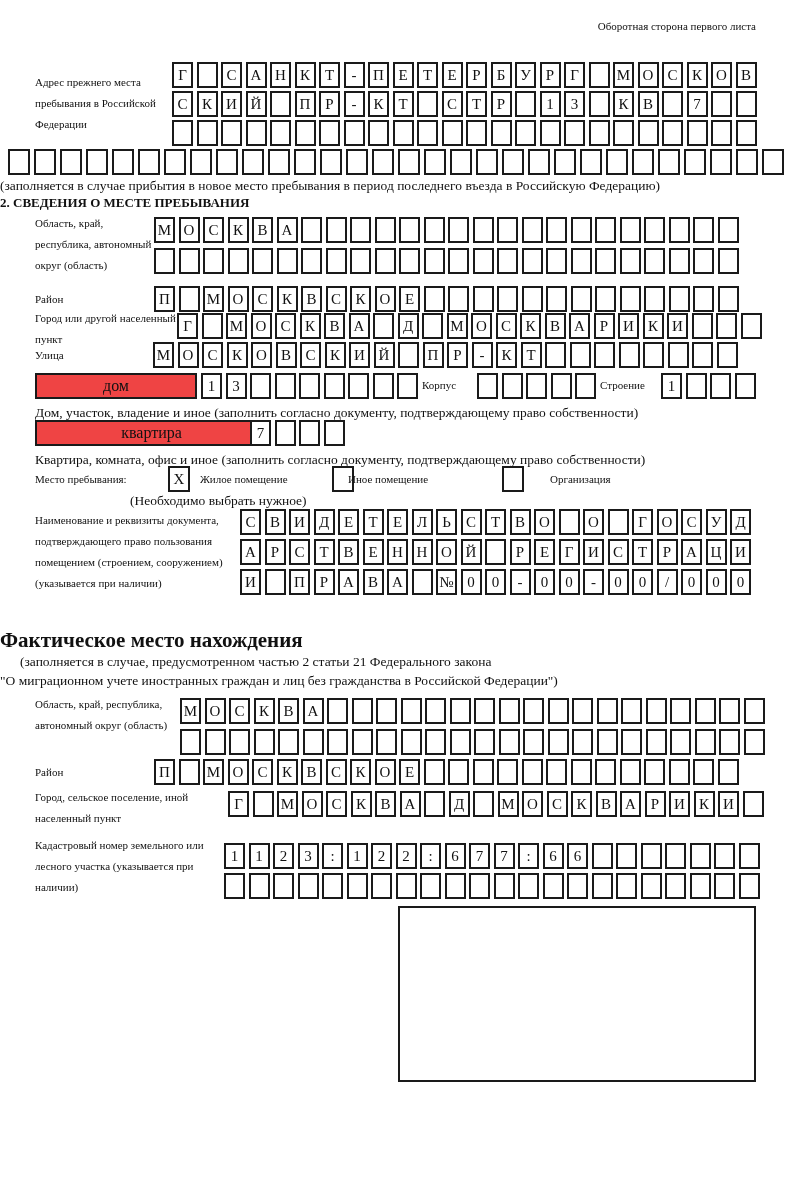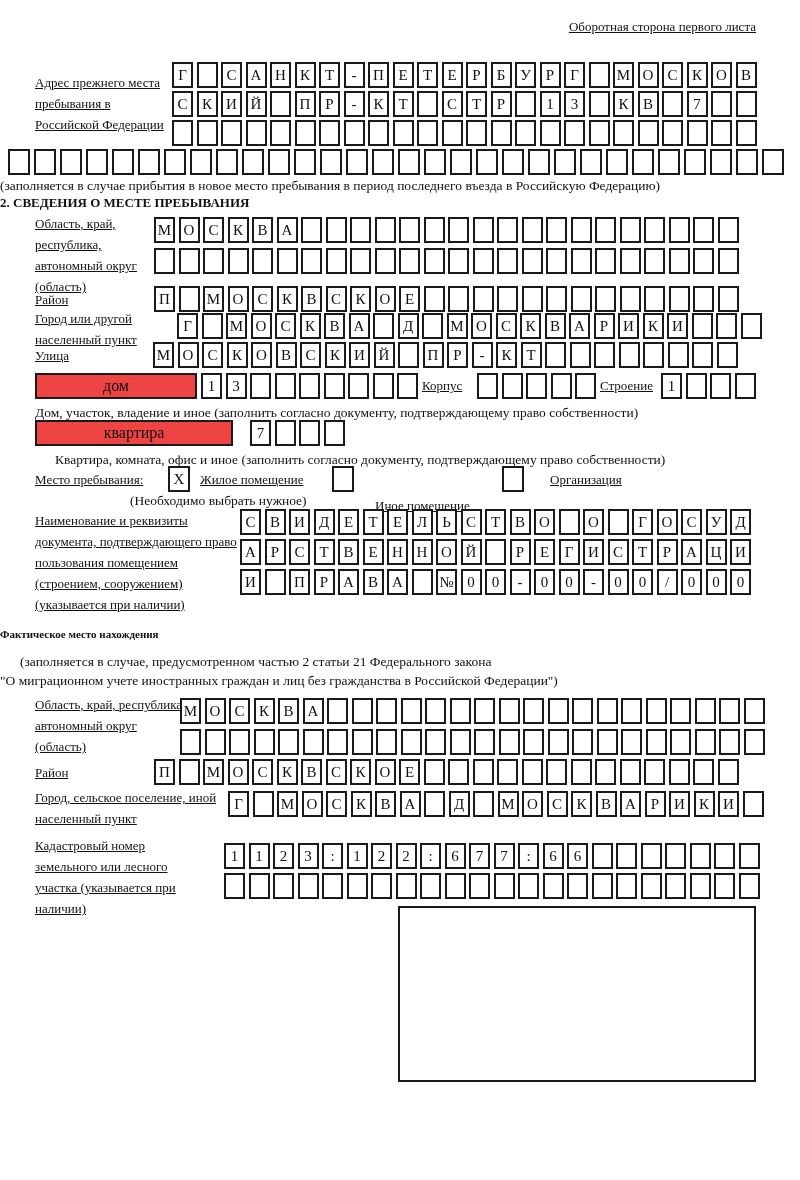--- a/index.html
+++ b/index.html
@@ -1,21 +1,21 @@
 <!DOCTYPE html>
 <html><head>
 <meta charset="utf-8">
 <style>
   html,body{margin:0;padding:0;background:#ffffff;}
   #page{
     position:relative;width:800px;height:1180px;background:#ffffff;
     font-family:"Liberation Serif","DejaVu Serif",serif;color:#111;overflow:hidden;
   }
   .abs{position:absolute;}
-  .lbl{font-size:13px;line-height:21px;text-decoration:underline;}
+  .lbl{font-size:11px;line-height:21px;}
   .cap{font-size:13.5px;line-height:18px;}
   .center{text-align:left;}
   .bold{font-weight:bold;}
   .row{display:flex;gap:3.5px;}
   .wide-row{gap:4px;}
   .cell{
     flex:none;width:21px;height:26px;border:2px solid #1a1a1a;box-sizing:border-box;
     display:flex;align-items:center;justify-content:center;
     font-size:15px;background:#fff;line-height:1;
   }
@@ -312,34 +312,34 @@
     </div>
   <div class="abs lbl" style="left:600px;top:375px;">Строение</div>
   <div class="abs row" style="left:661px;top:373px;">
       <span class="cell">1</span>
       <span class="cell"></span>
       <span class="cell"></span>
       <span class="cell"></span>
     </div>
   <div class="abs cap" style="left:35px;top:404px;width:740px;font-family:Liberation Serif, serif;">Дом, участок, владение и иное (заполнить согласно документу, подтверждающему право собственности)</div>
 
-  <div class="abs namedbox" style="left:35px;top:420px;width:198px;">квартира</div>
+  <div class="abs namedbox" style="left:35px;top:420px;width:233px;">квартира</div>
   <div class="abs row" style="left:250px;top:420px;">
       <span class="cell">7</span>
       <span class="cell"></span>
       <span class="cell"></span>
       <span class="cell"></span>
     </div>
-  <div class="abs cap" style="left:35px;top:451px;width:740px;margin-left:20px;">Квартира, комната, офис и иное (заполнить согласно документу, подтверждающему право собственности)</div>
+  <div class="abs cap" style="left:35px;top:451px;width:740px;">Квартира, комната, офис и иное (заполнить согласно документу, подтверждающему право собственности)</div>
 
   <div class="abs lbl" style="left:35px;top:469px;">Место пребывания:</div>
   <span class="checkbox" style="left:168px;top:466px;">X</span>
   <div class="abs lbl" style="left:200px;top:469px;">Жилое помещение</div>
   <span class="checkbox" style="left:332px;top:466px;"></span>
-  <div class="abs lbl" style="left:375px;top:469px;margin-top:26px;">Иное помещение</div>
+  <div class="abs lbl" style="left:348px;top:469px;">Иное помещение</div>
   <span class="checkbox" style="left:502px;top:466px;"></span>
   <div class="abs lbl" style="left:550px;top:469px;">Организация</div>
   <div class="abs cap center" style="left:130px;top:492px;width:400px;">(Необходимо выбрать нужное)</div>
 
   <div class="abs lbl" style="left:35px;top:510px;width:205px;">Наименование и реквизиты документа, подтверждающего право пользования помещением (строением, сооружением) (указывается при наличии)</div>
   <div class="abs row" style="left:240px;top:509px;">
       <span class="cell">С</span>
       <span class="cell">В</span>
       <span class="cell">И</span>
       <span class="cell">Д</span>
@@ -401,21 +401,21 @@
       <span class="cell">0</span>
       <span class="cell">-</span>
       <span class="cell">0</span>
       <span class="cell">0</span>
       <span class="cell">/</span>
       <span class="cell">0</span>
       <span class="cell">0</span>
       <span class="cell">0</span>
     </div>
 
-  <div class="abs bold center" style="left:0;top:628px;width:644px;font-size:11px;">Фактическое место нахождения</div>
+  <div class="abs bold center" style="left:0;top:628px;width:644px;font-size:21px;">Фактическое место нахождения</div>
   <div class="abs cap center" style="left:0;top:653px;width:800px;padding-left:20px;">(заполняется в случае, предусмотренном частью 2 статьи 21 Федерального закона</div>
   <div class="abs cap center" style="left:0;top:672px;width:800px;">"О миграционном учете иностранных граждан и лиц без гражданства в Российской Федерации")</div>
 
   <div class="abs lbl" style="left:35px;top:694px;width:155px;">Область, край, республика, автономный округ (область)</div>
   <div class="abs row" style="left:180px;top:698px;">
       <span class="cell">М</span>
       <span class="cell">О</span>
       <span class="cell">С</span>
       <span class="cell">К</span>
       <span class="cell">В</span>

